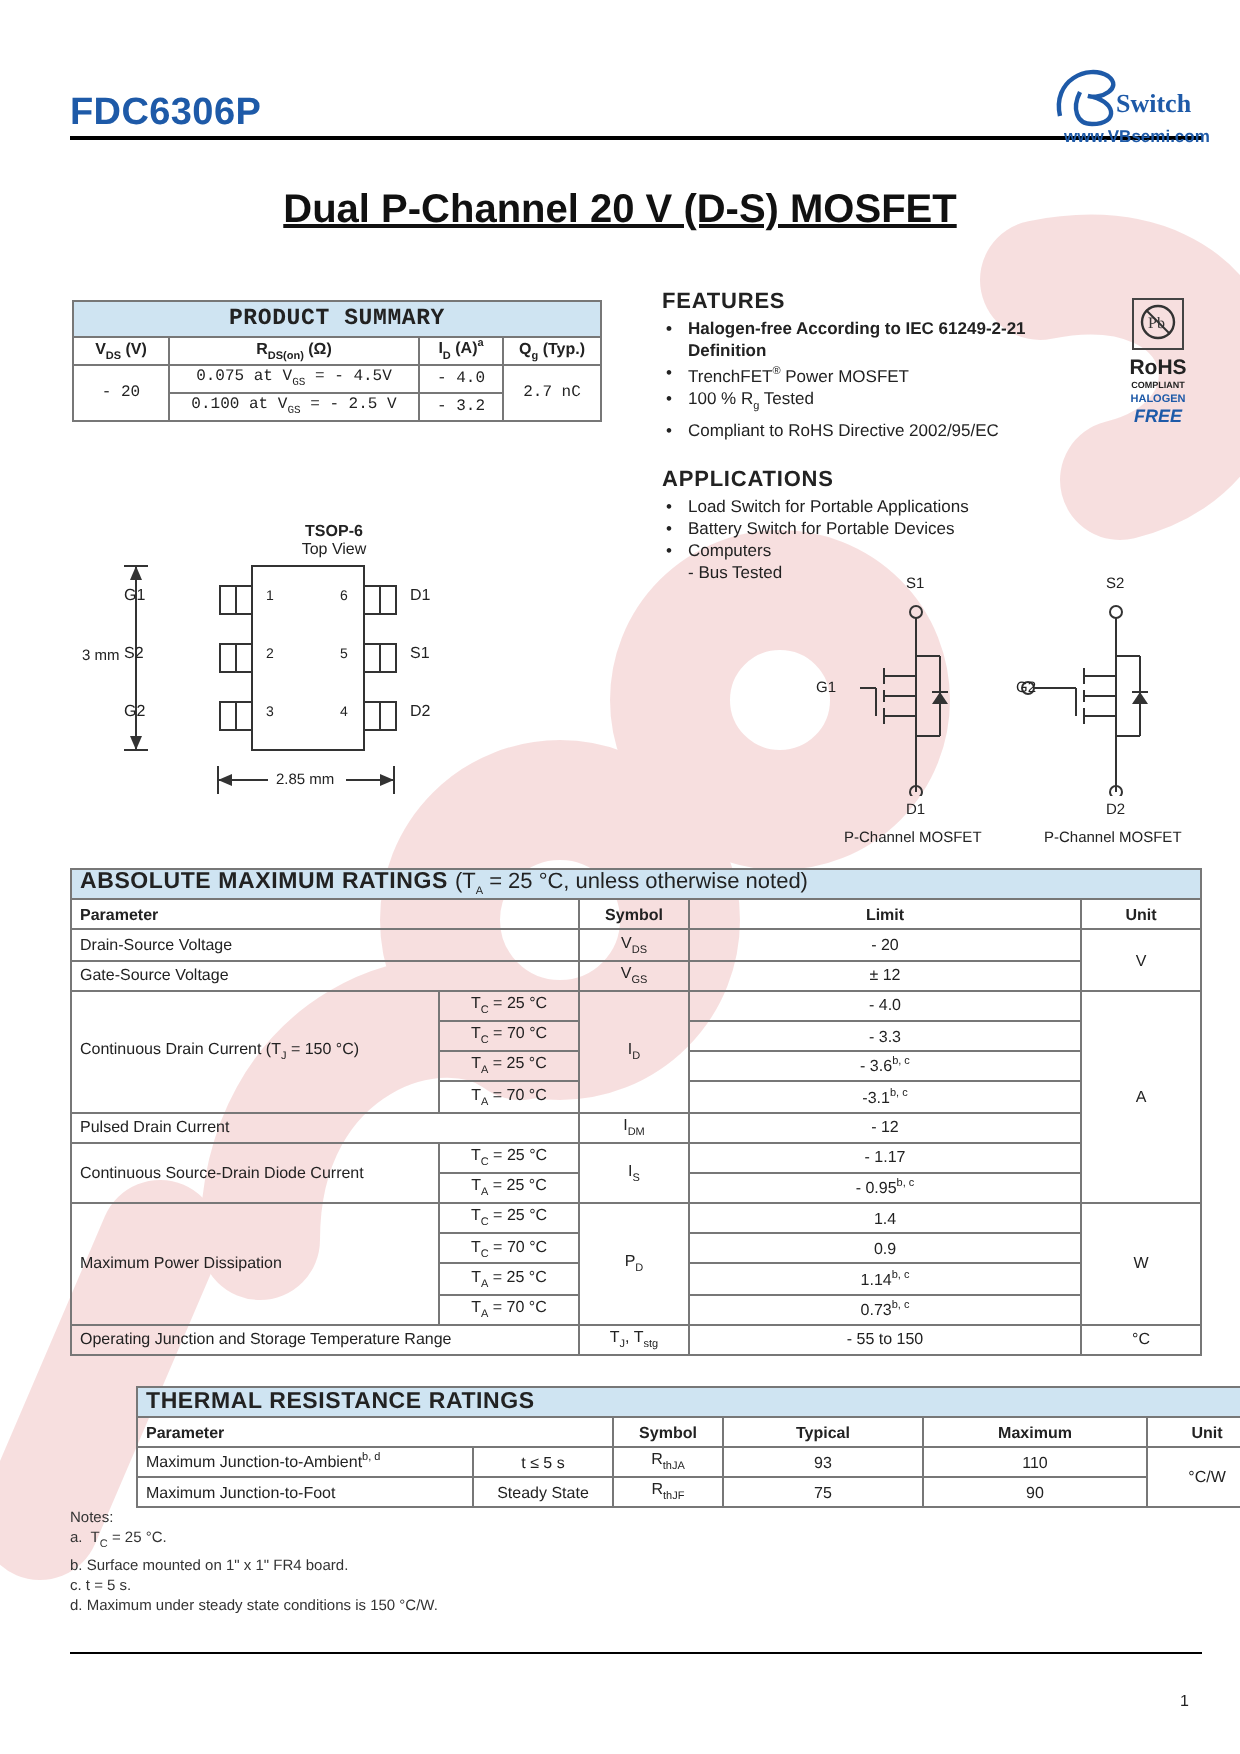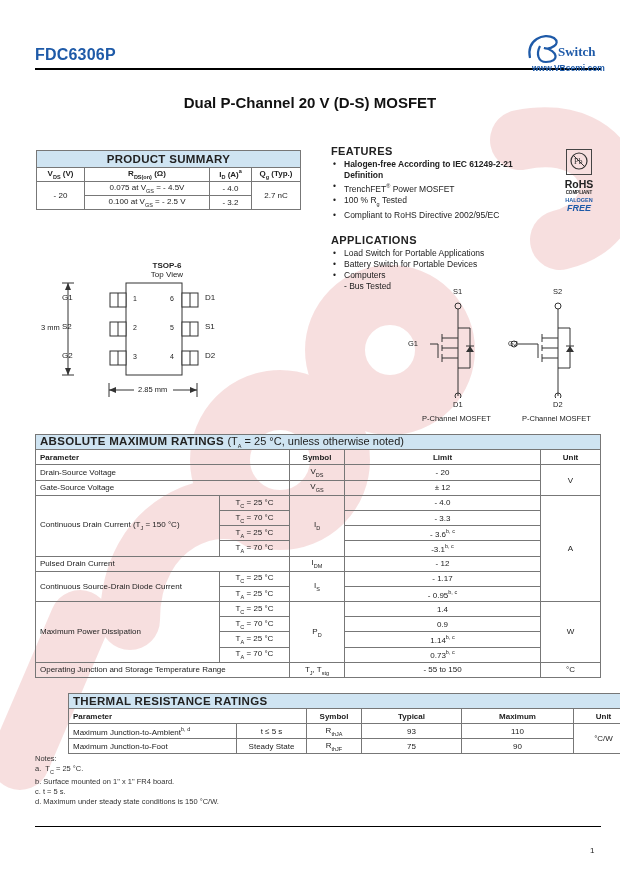--- a/index.html
+++ b/index.html
@@ -1,33 +1,33 @@
 <!DOCTYPE html>
 <html><head>
 <meta charset="utf-8">
 <style>
   * { box-sizing: border-box; margin: 0; padding: 0; }
   body { width: 620px; height: 877px; background: #fff; font-family: "Liberation Sans", sans-serif; color: #222; position: relative; overflow: hidden; }
   .abs { position: absolute; }
-  .part-title { left: 35px; top: 46px; font-size: 16px; font-weight: bold; color: #1e5aa8; letter-spacing: 0.2px; }
+  .part-title { left: 35px; top: 46px; font-size: 19px; font-weight: bold; color: #1e5aa8; letter-spacing: 0.2px; }
   .header-rule { left: 35px; top: 68px; width: 566px; height: 1.5px; background: #000; }
   .logo { left: 524px; top: 30px; width: 80px; height: 48px; }
   .logo .brand { position: absolute; left: 34px; top: 14px; font-family: "Liberation Serif", serif; font-weight: bold; font-size: 13px; color: #1e5aa8; }
   .logo .url { position: absolute; left: 8px; top: 33px; font-size: 8.5px; font-weight: bold; color: #1e5aa8; }
-  .doc-title { left: 0; width: 620px; top: 94px; text-align: center; font-size: 15px; font-weight: bold; color: #111; }
+  .doc-title { left: 0; width: 620px; top: 94px; text-align: center; font-size: 20px; font-weight: bold; color: #111; text-decoration: underline; }
 
   table { border-collapse: collapse; }
   td, th { border: 1px solid #777; font-size: 8px; font-weight: normal; color: #222; }
   .sec-head { background: #cfe4f2; text-align: left; font-weight: bold; font-size: 11.5px; padding: 2px 5px; letter-spacing: 0.3px; }
   .sec-head .sub { font-weight: normal; font-size: 11px; letter-spacing: 0; }
   sub, sup { font-size: 5.5px; }
 
   #product-summary { left: 36px; top: 150px; width: 265px; }
   #product-summary th { font-weight: bold; height: 14px; text-align: center; }
-  #product-summary td { text-align: center; height: 14px; }
+  #product-summary td { text-align: center; height: 14px; font-family: Liberation Mono, monospace; }
 
   .features { left: 331px; top: 145px; width: 220px; }
   .sec-title { font-weight: bold; font-size: 11px; letter-spacing: 0.4px; margin-bottom: 2px; }
   .features ul { list-style: none; }
   .features li { font-size: 8.5px; line-height: 11px; position: relative; padding-left: 13px; }
   .features li::before { content: "•"; position: absolute; left: 2px; }
   .features li.bold { font-weight: bold; }
   .apps { left: 331px; top: 234px; width: 220px; }
   .apps .sub-item { padding-left: 13px; font-size: 8.5px; line-height: 11px; }
 

